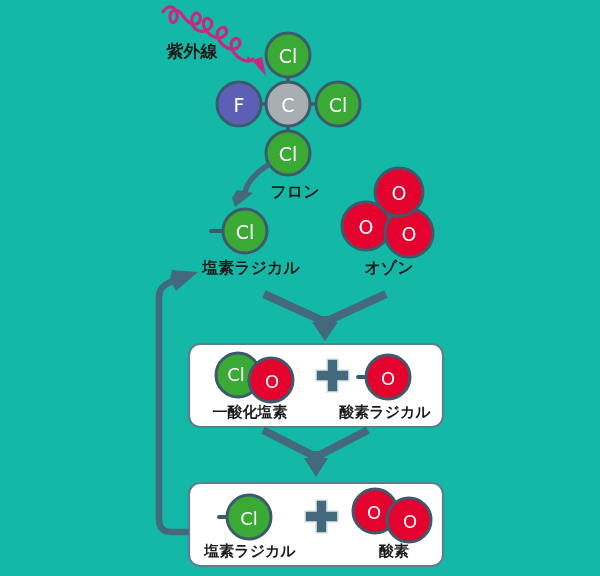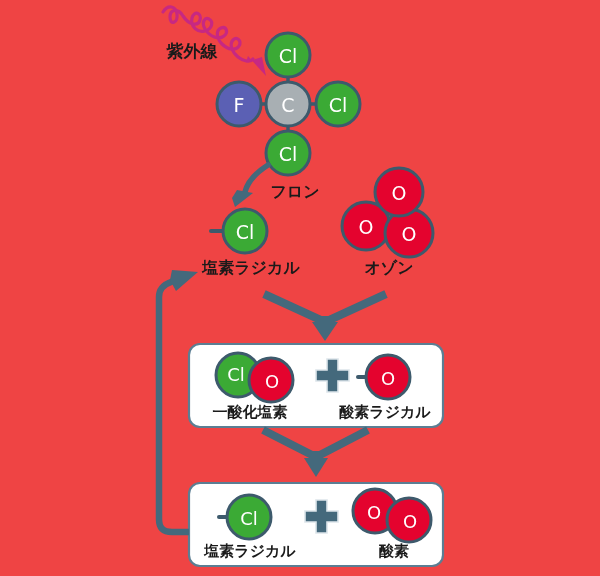--- a/index.html
+++ b/index.html
@@ -8,21 +8,21 @@
     padding: 0;
     background: #ffffff;
   }
   body {
     font-family: "DejaVu Sans", "Liberation Sans", sans-serif;
   }
   #stage {
     position: relative;
     width: 600px;
     height: 576px;
-    background: #ef4444;
+    background: #14b8a6;
     overflow: hidden;
   }
   #diagram-svg {
     position: absolute;
     left: 0;
     top: 0;
     width: 600px;
     height: 576px;
   }
   .atom-text {

